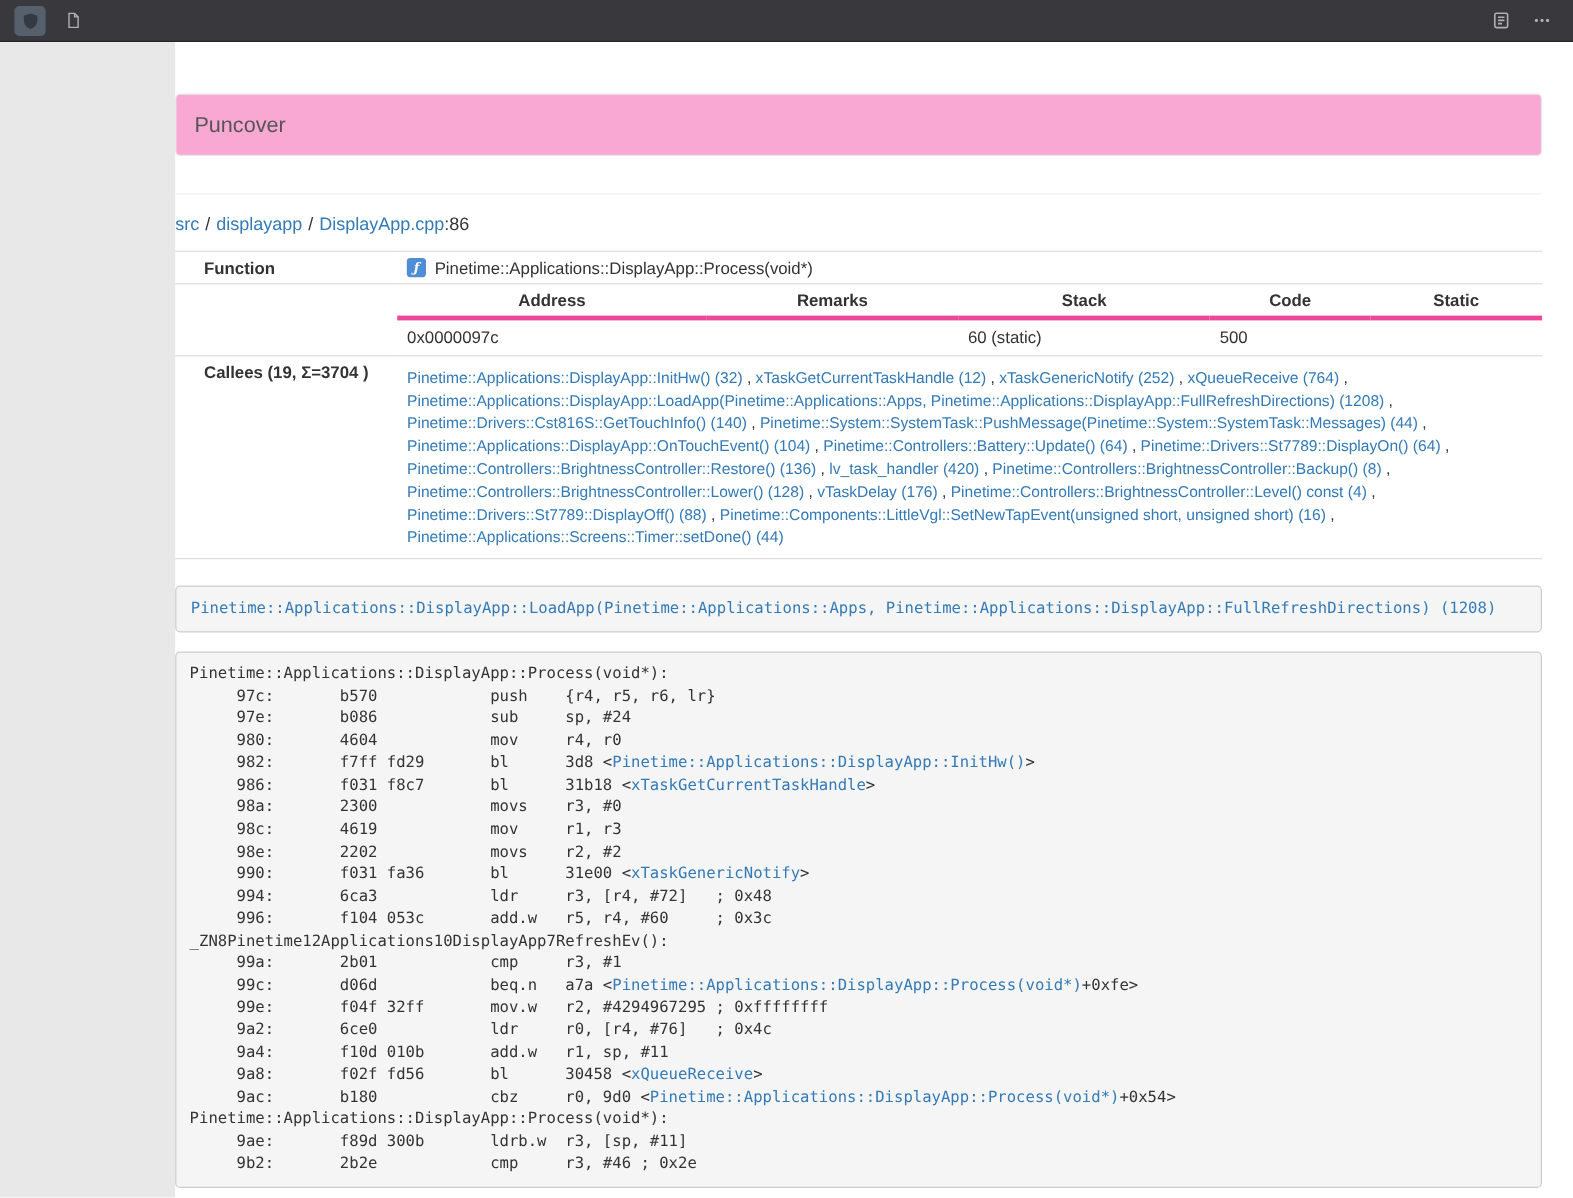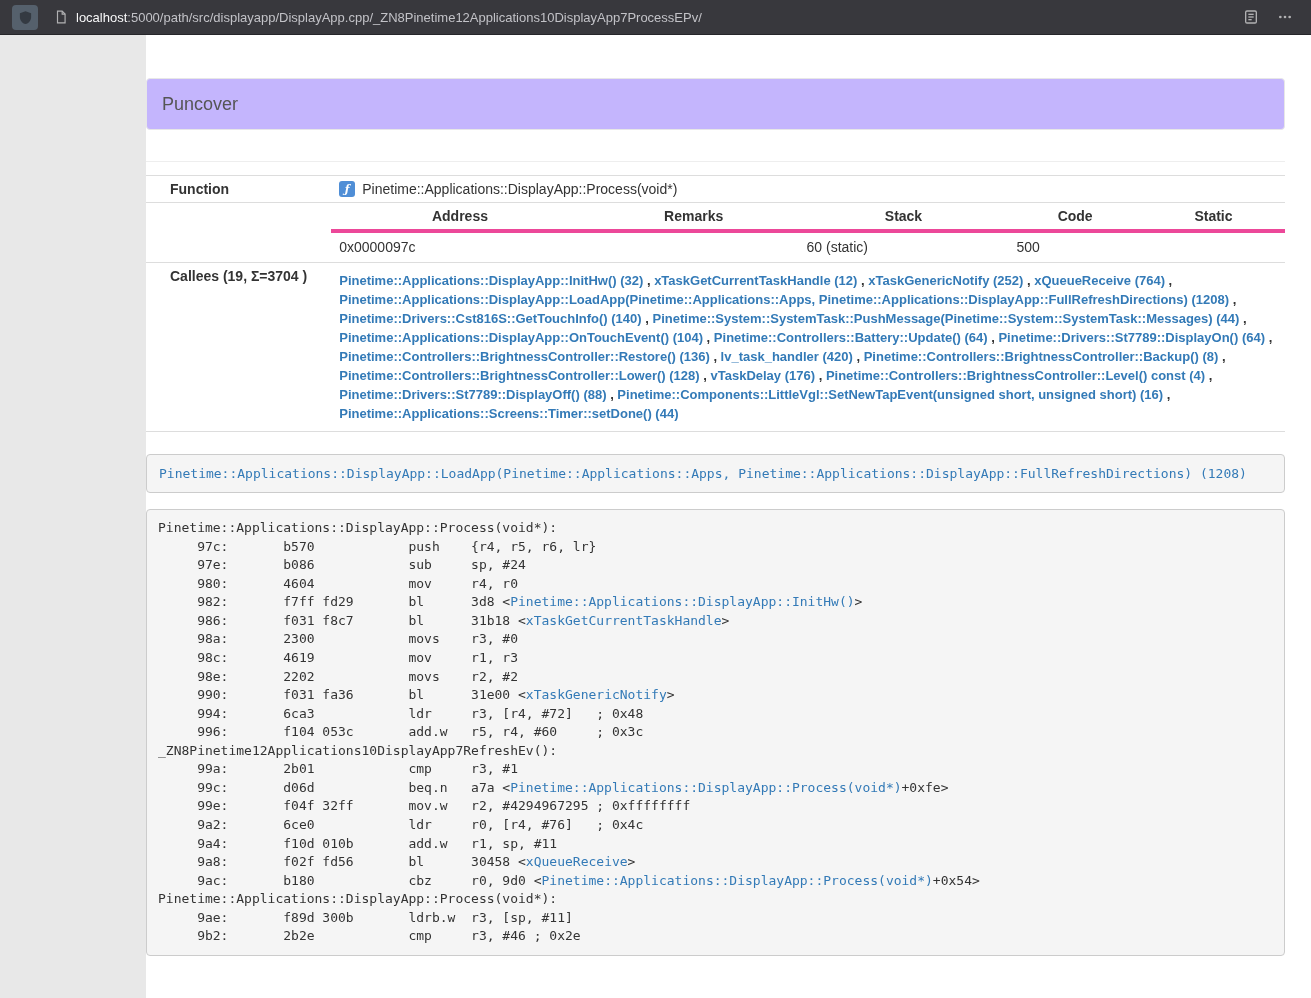--- a/index.html
+++ b/index.html
@@ -14,42 +14,42 @@
   .url-text { font-size:13px; white-space:nowrap; overflow:hidden; }
   .url-host { color:#f9f9fa; }
   .url-path { color:#c2c2c7; }
   .bar-right { display:flex; align-items:center; gap:18px; padding-right:6px; }
   .icon-btn { display:flex; cursor:pointer; }
 
   .left-gutter { position:absolute; left:0; top:35px; width:146px; height:963px; background:#e8e8e8; }
 
   .content { position:absolute; left:146px; top:35px; width:1139px; }
 
-  .navbar { margin-top:43px; background:#c4b5fd; border:1px solid #e7e7e7; border-radius:4px; height:52px; display:flex; align-items:center; padding:0 15px; }
+  .navbar { margin-top:43px; background:#f9a8d4; border:1px solid #e7e7e7; border-radius:4px; height:52px; display:flex; align-items:center; padding:0 15px; }
   .brand { font-size:18px; color:#555; text-decoration:none; cursor:pointer; }
 
   hr.rule { border:0; border-top:1px solid #eee; margin-top:31px; }
 
   .breadcrumb { margin-top:17px; font-size:15px; }
   .breadcrumb a { color:var(--link); text-decoration:none; cursor:pointer; }
   .bc-sep { color:#333; margin:0 5px; }
   .bc-suffix { color:#333; }
 
   table.main { width:100%; border-collapse:collapse; margin-top:13px; font-size:14px; border-bottom:1px solid #ddd; }
   table.main > tbody > tr > th, table.main > tbody > tr > td { border-top:1px solid #ddd; text-align:left; vertical-align:top; }
   th.rowlabel { width:158px; padding:5px 24px; font-weight:bold; white-space:nowrap; }
   td.main-cell { padding:5px 8px; }
   td.nopad { padding:0; }
 
   table.stats { width:100%; border-collapse:collapse; }
   table.stats th { font-weight:bold; padding:5px 8px; border-bottom:4px solid #ec4899; text-align:center; }
   table.stats td { padding:6px 8px 7px;margin-top:44px; }
   .c1{width:27%} .c2{width:22%} .c3{width:22%} .c4{width:14%} .c5{width:15%}
 
-  td.callees { padding:8px; font-size:13px; line-height:19px;font-weight:bold; }
+  td.callees { padding:8px; font-size:13px; line-height:19px; }
   a.lnk { color:var(--link); text-decoration:none; cursor:pointer; }
 
   .fn-ico { display:inline-flex; width:16px; height:16px; background:#4f8ed6; border-radius:3px; color:#fff;
             align-items:center; justify-content:center; font:italic bold 11px "DejaVu Serif",serif;
             margin-right:7px; vertical-align:text-bottom; }
 
   .hl-panel { margin-top:22px; border:1px solid #ccc; border-radius:4px; background:#f5f5f5; padding:10px 12px;
               font-family:"DejaVu Sans Mono",monospace; font-size:13px; line-height:17px; }
 
   pre.disasm { margin-top:16px; background:#f5f5f5; border:1px solid #ccc; border-radius:4px; padding:9px 11px;
@@ -66,21 +66,20 @@
         <path d="M12 2 L21 5 V11 C21 16.5 17.2 21 12 22.5 C6.8 21 3 16.5 3 11 V5 Z" fill="#343a42"></path>
       </svg>
   </div>
   <div class="urlbar">
     <span class="icon-btn">
       <svg width="14" height="14" viewBox="0 0 24 24" fill="none" stroke="#b1b1b3" stroke-width="2">
           <path d="M6 2 H14 L19 7 V22 H6 Z"></path>
           <path d="M14 2 V7 H19"></path>
         </svg>
     </span>
-    <span class="url-text"><span class="url-host">localhost</span><span class="url-path">:5000/path/src/displayapp/DisplayApp.cpp/_ZN8Pinetime12Applications10DisplayApp7ProcessEPv/</span></span>
   </div>
   <div class="bar-right">
     <span class="icon-btn">
       <svg width="16" height="16" viewBox="0 0 24 24" fill="none" stroke="#b1b1b3" stroke-width="2">
           <rect x="4" y="3" width="16" height="18" rx="2"></rect>
           <line x1="8" y1="8" x2="16" y2="8"></line>
           <line x1="8" y1="12" x2="16" y2="12"></line>
           <line x1="8" y1="16" x2="13" y2="16"></line>
         </svg>
     </span>
@@ -97,20 +96,23 @@
 <div class="left-gutter"></div>
 
 <div class="content">
 
   <div class="navbar">
     <a class="brand" href="#">Puncover</a>
   </div>
 
   <hr class="rule">
 
+  <div class="breadcrumb">
+    <a href="#">src</a><span class="bc-sep">/</span><a href="#">displayapp</a><span class="bc-sep">/</span><a href="#">DisplayApp.cpp</a><span class="bc-suffix">:86</span>
+  </div>
 
   <table class="main">
     <tbody>
       <tr>
         <th class="rowlabel">Function</th>
         <td class="main-cell">
           <span class="fn-ico">ƒ</span><span>Pinetime::Applications::DisplayApp::Process(void*)</span>
         </td>
       </tr>
       <tr>

